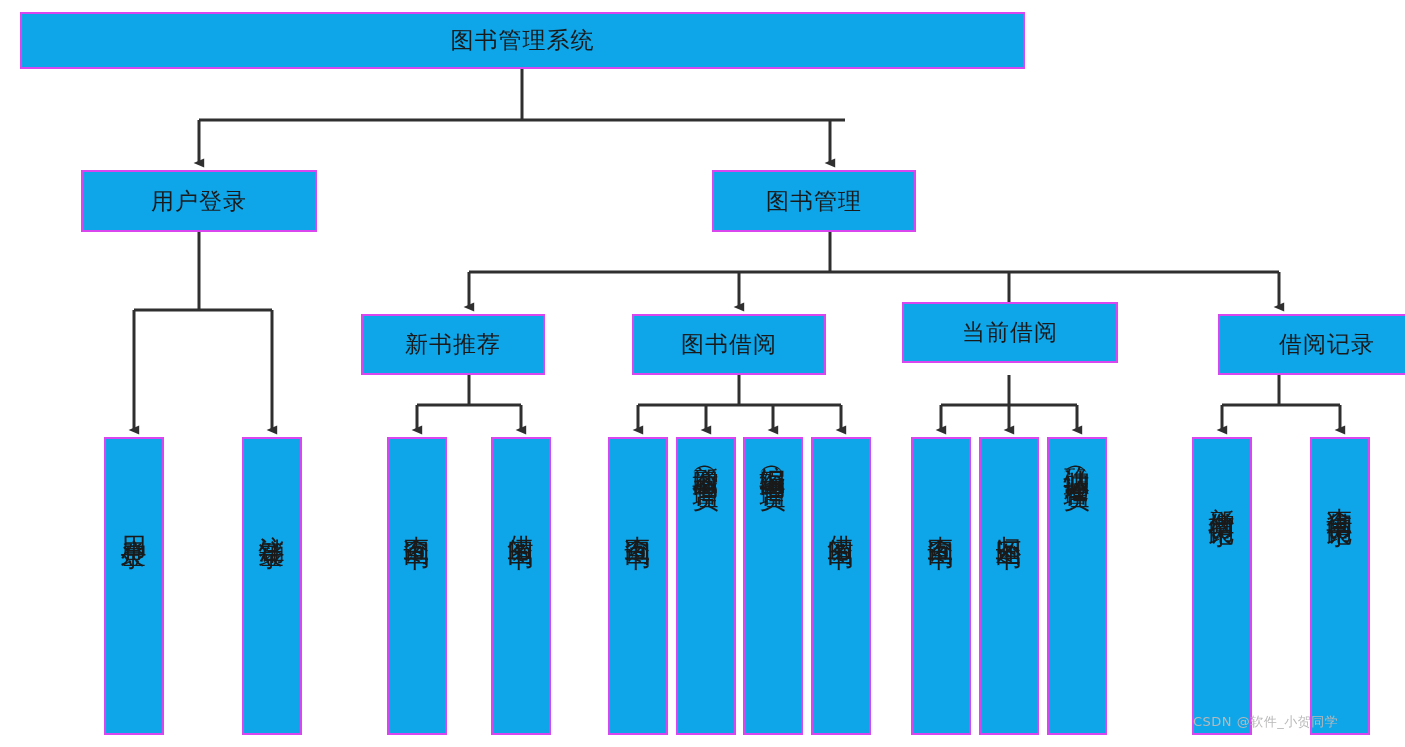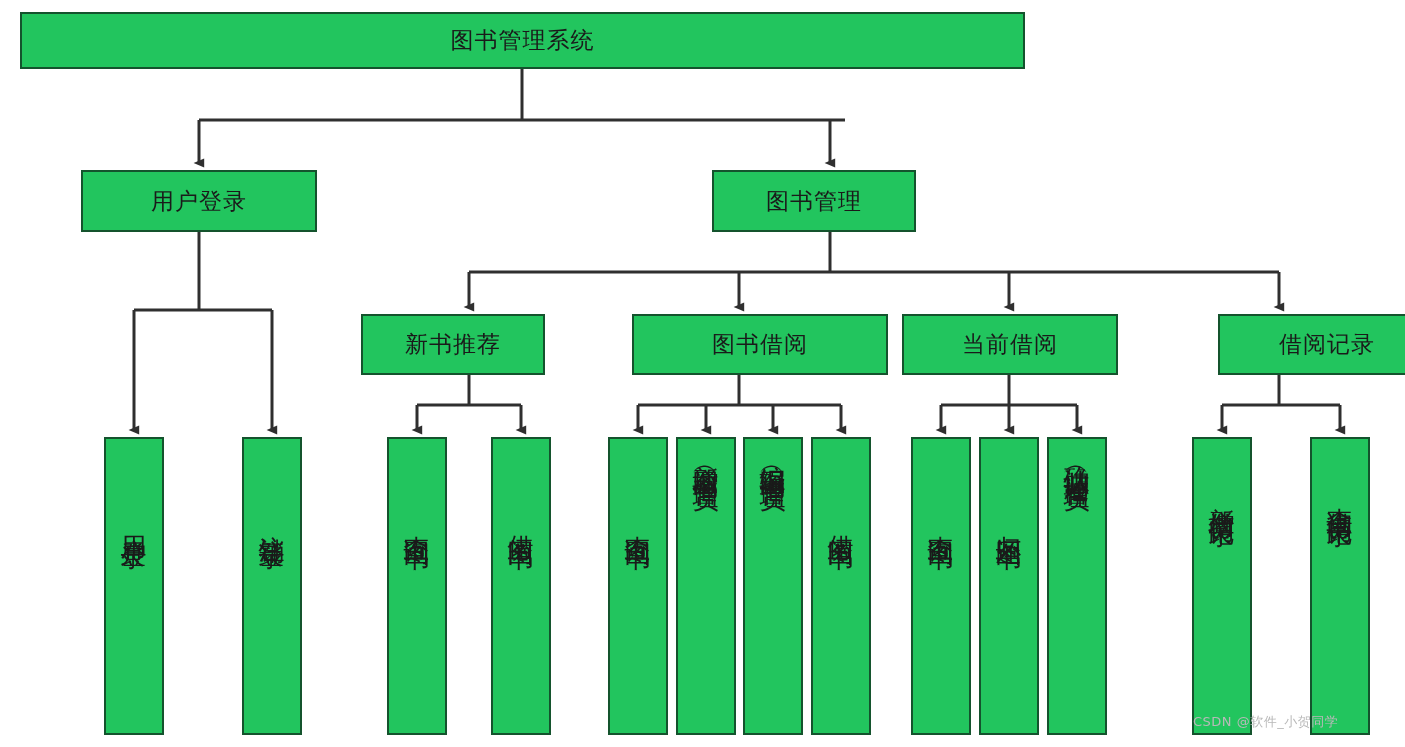--- a/index.html
+++ b/index.html
@@ -20,22 +20,22 @@
   #edges {
     position: absolute;
     left: 0;
     top: 0;
     width: 1405px;
     height: 747px;
   }
   .node {
     position: absolute;
     box-sizing: border-box;
-    background: #22c55e;
-    border: 2px solid #14532d;
+    background: #0ea5e9;
+    border: 2px solid #d946ef;
     display: flex;
     align-items: center;
     justify-content: center;
     color: #1a1a1a;
     z-index: 2;
   }
   .node .label {
     display: block;
     text-align: center;
     white-space: nowrap;
@@ -136,24 +136,24 @@
   <div class="node horizontal" style="left:81px; top:170px; width:236px; height:62px;">
     <span class="label">用户登录</span>
   </div>
   <div class="node horizontal" style="left:712px; top:170px; width:204px; height:62px;">
     <span class="label">图书管理</span>
   </div>
 
   <div class="node horizontal" style="left:361px; top:314px; width:184px; height:61px;">
     <span class="label">新书推荐</span>
   </div>
-  <div class="node horizontal" style="left:632px; top:314px; width:256px; height:61px;">
+  <div class="node horizontal" style="left:632px; top:314px; width:194px; height:61px;">
     <span class="label">图书借阅</span>
   </div>
-  <div class="node horizontal" style="left:902px; top:314px; width:216px; height:61px;">
+  <div class="node horizontal" style="left:902px; top:302px; width:216px; height:61px;">
     <span class="label">当前借阅</span>
   </div>
   <div class="node horizontal" style="left:1170px; top:314px; width:218px; height:61px;margin-left:48px;">
     <span class="label">借阅记录</span>
   </div>
 
   <div class="node vertical pad" style="left:104px; top:437px; width:60px; height:298px;">
     <span class="label">用户登录</span>
   </div>
   <div class="node vertical pad" style="left:242px; top:437px; width:60px; height:298px;">

